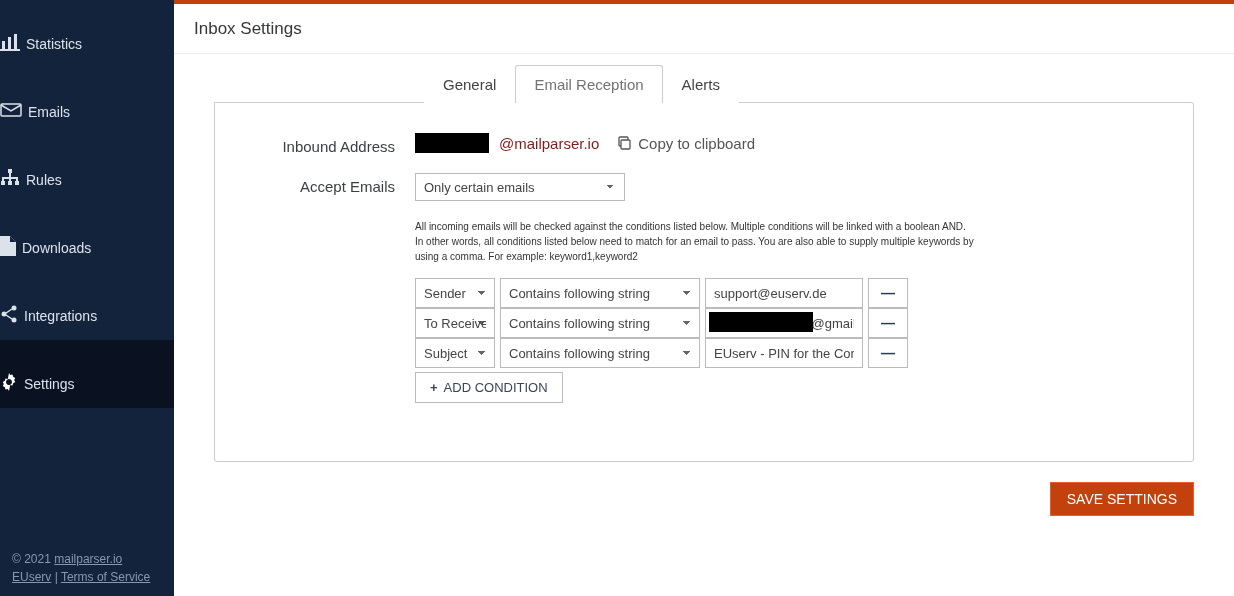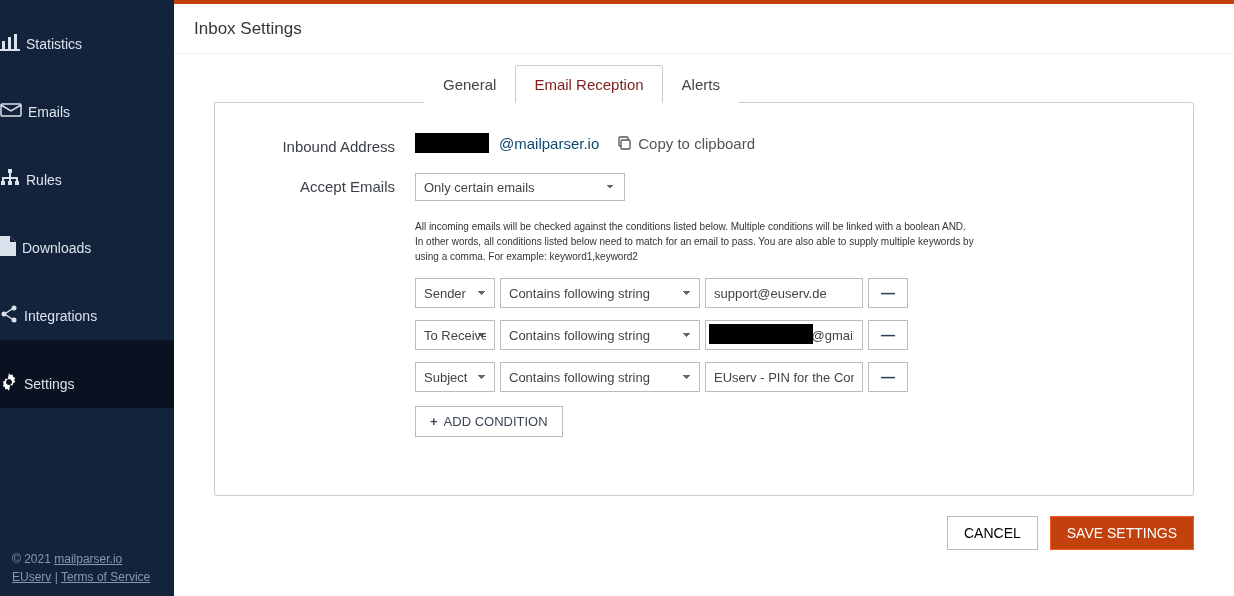--- a/index.html
+++ b/index.html
@@ -12,32 +12,32 @@
     .sidebar-item .icon { margin-bottom: 4px; height: 20px; display: flex; align-items: center; justify-content: center;}
     .sidebar-item .label { font-size: 14px; }
     .sidebar-footer { position: absolute; bottom: 10px; left: 12px; font-size: 12px; color: #8a96aa; line-height: 1.5; }
     .sidebar-footer a { color: #8a96aa; text-decoration: underline; cursor: pointer; }
     .main { flex: 1; display: flex; flex-direction: column; border-top: 4px solid #c2410c; }
     .top-bar { padding: 10px 20px; border-bottom: 1px solid #eee; min-height: 50px; display: flex; align-items: center; }
     .page-title { font-size: 17px; color: #35373a; font-weight: 400;}
     .content { flex: 1; padding: 10px 40px 20px; overflow: auto; }
     .tabs { display: flex; margin-left: 210px; }
     .tab { padding: 10px 18px; border: 1px solid transparent; border-bottom: none; cursor: pointer; color: #444; font-size: 15px; position: relative; top: 1px; background: #fff; }
-    .tab.active { border-color: #ccc; color: #7f1d1d; border-radius: 3px 3px 0 0; }
+    .tab.active { border-color: #ccc; color: #737373; border-radius: 3px 3px 0 0; }
     .panel { border: 1px solid #ccc; padding: 30px 30px 40px; border-radius: 0 3px 3px 3px; }
     .form-row { display: flex; align-items: flex-start; margin-bottom: 18px; }
     .form-label { width: 170px; text-align: right; padding-right: 20px; color: #3a3f45; padding-top: 5px; font-size: 15px;}
     .form-field { flex: 1; }
     .inbound-line { display: flex; align-items: center; gap: 10px; }
     .redacted { background: #000; width: 74px; height: 20px; display: inline-block; }
-    .inbound-domain { color: #0c4a6e; font-size: 15px;}
+    .inbound-domain { color: #7f1d1d; font-size: 15px;}
     .copy-btn { display: inline-flex; align-items: center; gap: 6px; color: #555; cursor: pointer; margin-left: 8px; font-size: 15px;}
     select.accept { border: 1px solid #bbb; padding: 4px 24px 4px 8px; font-size: 13px; color: #444; background: #fff; min-width: 210px; height: 28px; appearance: none; background-image: linear-gradient(45deg,transparent 50%,#666 50%),linear-gradient(135deg,#666 50%,transparent 50%); background-position: calc(100% - 14px) 11px, calc(100% - 10px) 11px; background-size: 4px 4px,4px 4px; background-repeat: no-repeat; }
     .help-text { color: #333; margin-bottom: 14px; line-height: 1.5; max-width: 560px; font-size: 10px;}
-    .cond-table { display: flex; flex-direction: column; gap: 12px; margin-bottom: 14px; }
+    .cond-table { display: flex; flex-direction: column; gap: 0; margin-bottom: 4px; }
     .cond-row { display: flex; gap: 5px; }
     .cond-row select, .cond-row input { border: 1px solid #bbb; height: 30px; font-size: 13px; padding: 0 8px; color: #444; }
     .cond-row .field-sel { width: 80px; appearance:none; background:#fff; background-image: linear-gradient(45deg,transparent 50%,#666 50%),linear-gradient(135deg,#666 50%,transparent 50%); background-position: calc(100% - 12px) 12px, calc(100% - 8px) 12px; background-size: 4px 4px,4px 4px; background-repeat:no-repeat;}
     .cond-row .op-sel { width: 200px; appearance:none; background:#fff; background-image: linear-gradient(45deg,transparent 50%,#666 50%),linear-gradient(135deg,#666 50%,transparent 50%); background-position: calc(100% - 12px) 12px, calc(100% - 8px) 12px; background-size: 4px 4px,4px 4px; background-repeat:no-repeat;}
     .cond-row .val-inp { width: 158px; }
     .cond-row .remove-btn { width: 40px; border: 1px solid #bbb; display:flex; align-items:center; justify-content:center; cursor:pointer; background:#fff; color:#2a3b55; font-weight:bold;}
     .val-wrap { position: relative; width: 158px; }
     .val-wrap .redacted-over { position: absolute; left: 4px; top: 4px; width: 104px; height: 20px; background: #000; pointer-events:none;}
     .add-cond-btn { border: 1px solid #bbb; padding: 7px 14px; background: #fff; cursor: pointer; font-size: 13px; color: #3a4556; display:inline-flex; align-items:center; gap:6px;}
     .footer-actions { display: flex; justify-content: flex-end; gap: 12px; padding: 20px 0 0; }
@@ -193,18 +193,17 @@
 
             <button class="add-cond-btn">
               <span style="font-weight:bold;">+</span>
               <span>ADD CONDITION</span>
             </button>
           </div>
         </div>
       </div>
 
       <div class="footer-actions">
-        <button class="btn">CANCEL</button>
         <button class="btn primary">SAVE SETTINGS</button>
       </div>
     </div>
   </div>
 </div>
 
 </body></html>

